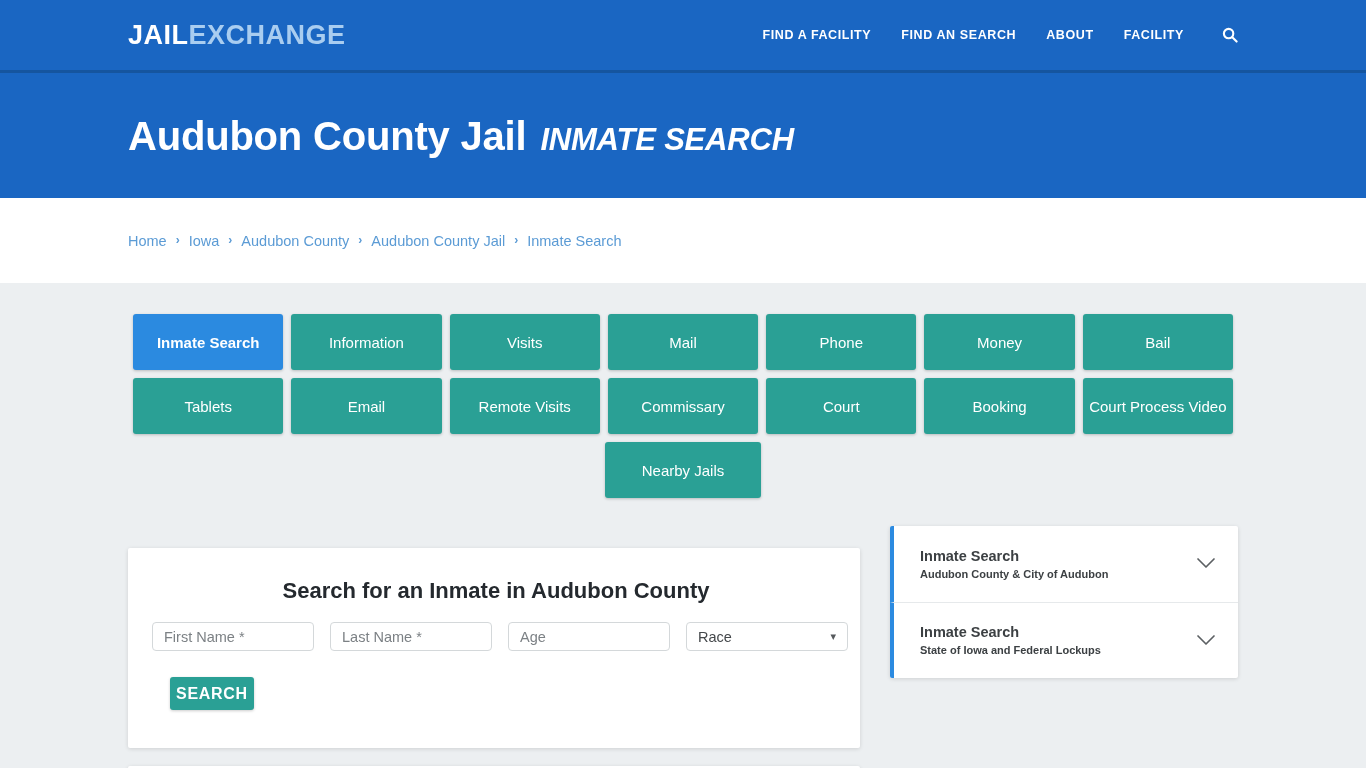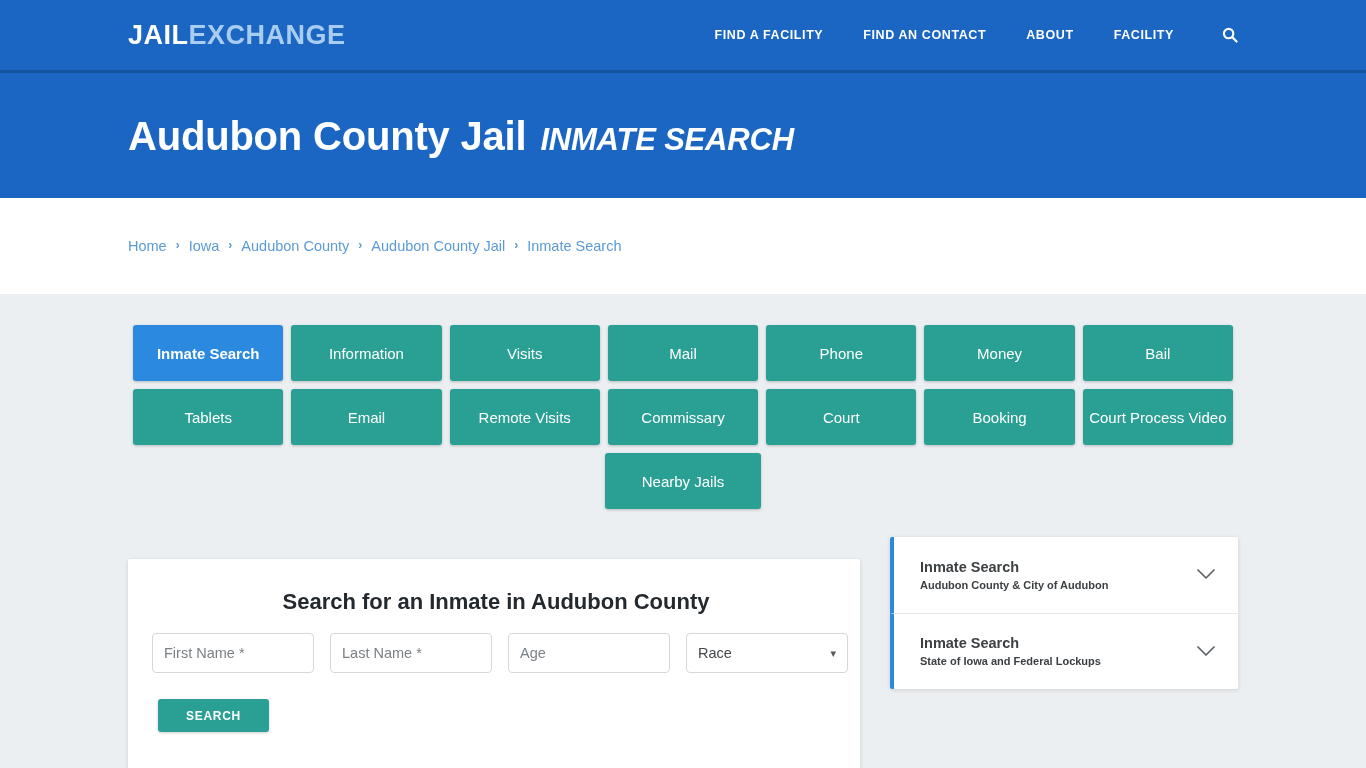--- a/index.html
+++ b/index.html
@@ -29,21 +29,21 @@
     white-space: nowrap;
   }
   .logo .a { color: #ffffff; }
   .logo .b { color: #a9cdf0; }
 
   .mainnav {
     margin-left: auto;
     margin-right: 128px;
     display: flex;
     align-items: center;
-    gap: 40px;
+    gap: 30px;
   }
   .mainnav a {
     color: #ffffff;
     font-size: 12.5px;
     font-weight: bold;
     letter-spacing: 0.6px;
     text-decoration: none;
     white-space: nowrap;
   }
   .search-ico {
@@ -74,21 +74,21 @@
     font-size: 31px;
     font-weight: bold;
     font-style: italic;
     letter-spacing: -0.2px;
     margin-left: 14px;
     line-height: 1;
   }
 
   
   .crumbband {
-    height: 96px;
+    height: 85px;
     background: #ffffff;
     display: flex;
     align-items: center;
   }
   .crumbs {
     margin-left: 128px;
     display: flex;
     align-items: center;
     gap: 9px;
     font-size: 14.5px;
@@ -145,45 +145,45 @@
   .searchcard { padding: 22px 20px 38px 24px; }
   .searchcard h2 {
     margin: 8px 0 18px 0;
     text-align: center;
     font-size: 22px;
     font-weight: bold;
     color: #24292e;
   }
   .fields { display: flex; gap: 16px; padding: 0 0px; }
   .fld {
-    height: 40px;
+    height: 29px;
     border: 1px solid #d4d8da;
     border-radius: 4px;
     background: #fff;
     font-size: 14.5px;
     color: #7c8185;
     padding: 0 11px;
     display: flex;
     align-items: center;
     font-family: "Liberation Sans", sans-serif;
   }
   .fld.f1 { flex: 0 0 162px; }
   .fld.f2 { flex: 0 0 162px; }
   .fld.f3 { flex: 0 0 162px; }
   .fld.f4 { flex: 0 0 162px; justify-content: space-between; color: #44484b; }
   .caret { color: #55595c; font-size: 11px; }
 
   .searchbtn {
     margin-top: 26px;
-    margin-left: 6px;
-    width: 111px;
+    margin-left: 18px;
+    width: 84px;
     height: 33px;
     background: #2aa095;
     color: #ffffff;
-    font-size: 12px;
+    font-size: 16px;
     font-weight: bold;
     letter-spacing: 0.7px;
     border: none;
     border-radius: 3px;
     box-shadow: 0 1px 3px rgba(0,0,0,0.2);
     cursor: pointer;
     font-family: "Liberation Sans", sans-serif;
   }
 
   .emptycard { margin-top: 18px; height: 110px; }
@@ -211,21 +211,21 @@
 </style>
 </head>
 <body>
 
 <div class="topbar">
   <div class="logo">
     <span class="a">JAIL</span><span class="b">EXCHANGE</span>
   </div>
   <div class="mainnav">
     <a href="#">FIND A FACILITY</a>
-    <a href="#">FIND AN CONTACT</a>
+    <a href="#">FIND AN SEARCH</a>
     <a href="#">ABOUT</a>
     <a href="#">FACILITY</a>
     <span class="search-ico">
       <svg width="16" height="16" viewBox="0 0 16 16" fill="none" stroke="#ffffff" stroke-width="2.1">
         <circle cx="6.6" cy="6.6" r="4.7"></circle>
         <line x1="10.3" y1="10.3" x2="14.6" y2="14.6" stroke-linecap="round"></line>
       </svg>
     </span>
   </div>
 </div>

